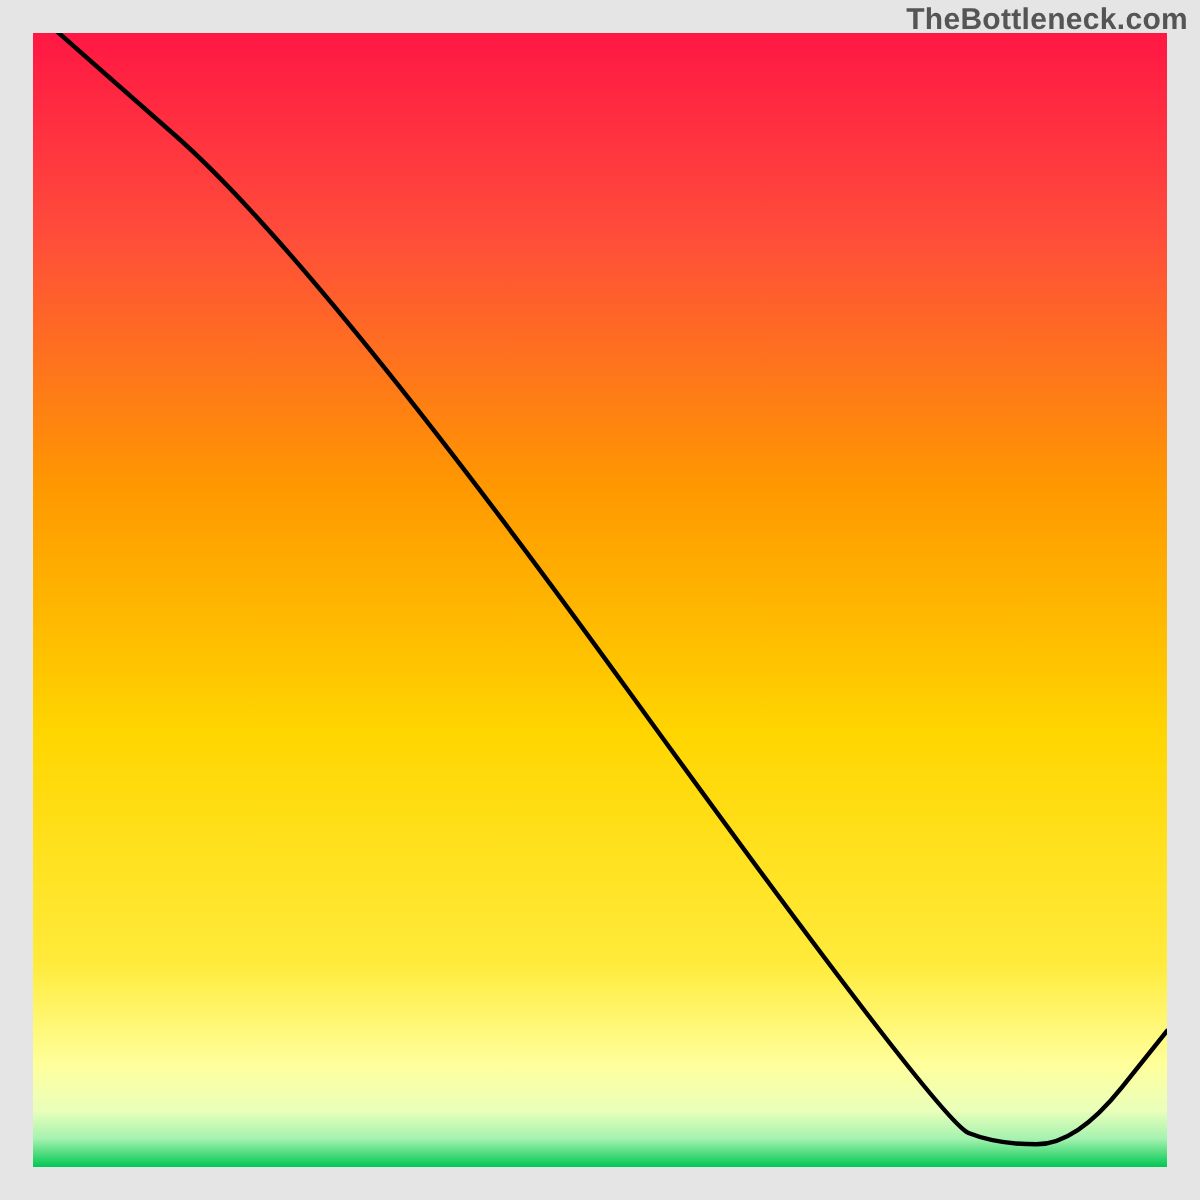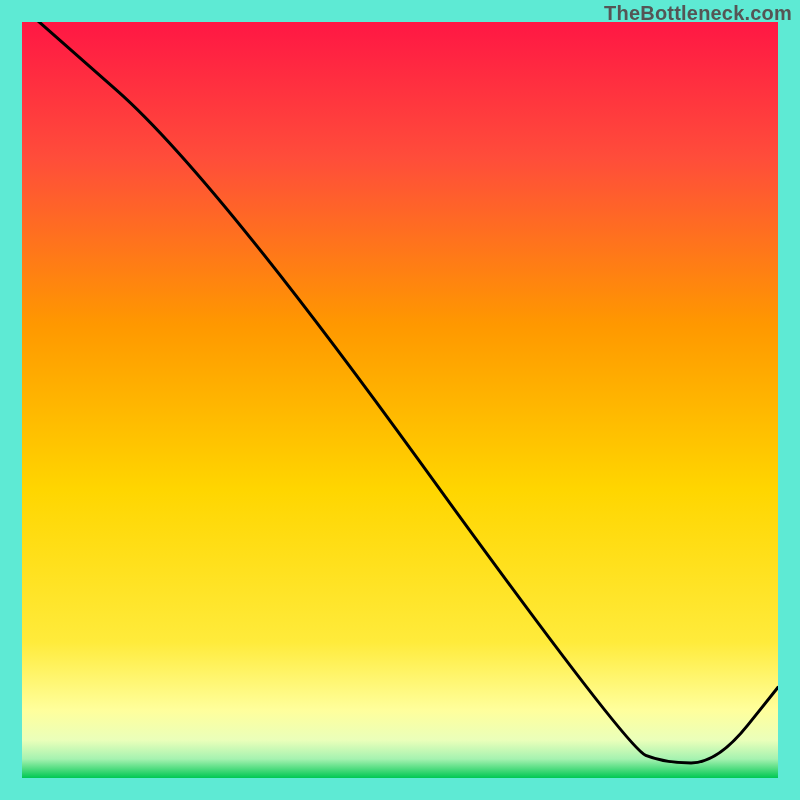--- a/index.html
+++ b/index.html
@@ -7,21 +7,21 @@
     padding: 0;
     width: 800px;
     height: 800px;
     background: #000000;
     overflow: hidden;
   }
   .container {
     position: relative;
     width: 800px;
     height: 800px;
-    background: #5eead4;
+    background: #e5e5e5;
   }
   .watermark {
     position: absolute;
     top: 2px;
     right: 8px;
     color: #555555;
     font-family: Arial, Helvetica, sans-serif;
     font-size: 20px;
     font-weight: 600;
     letter-spacing: 0.2px;

